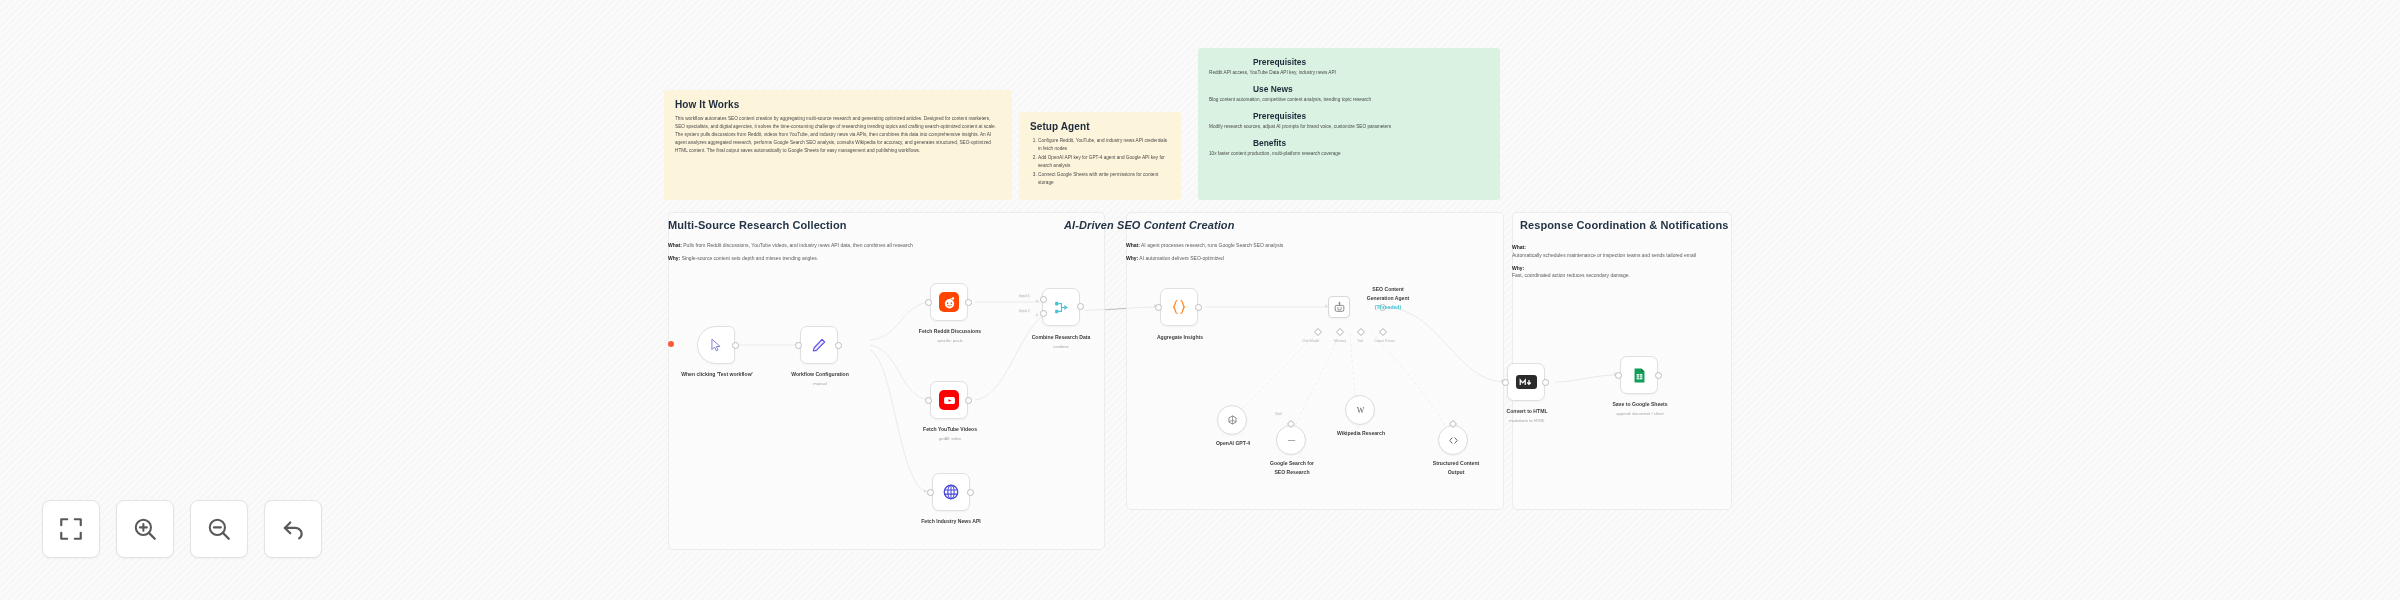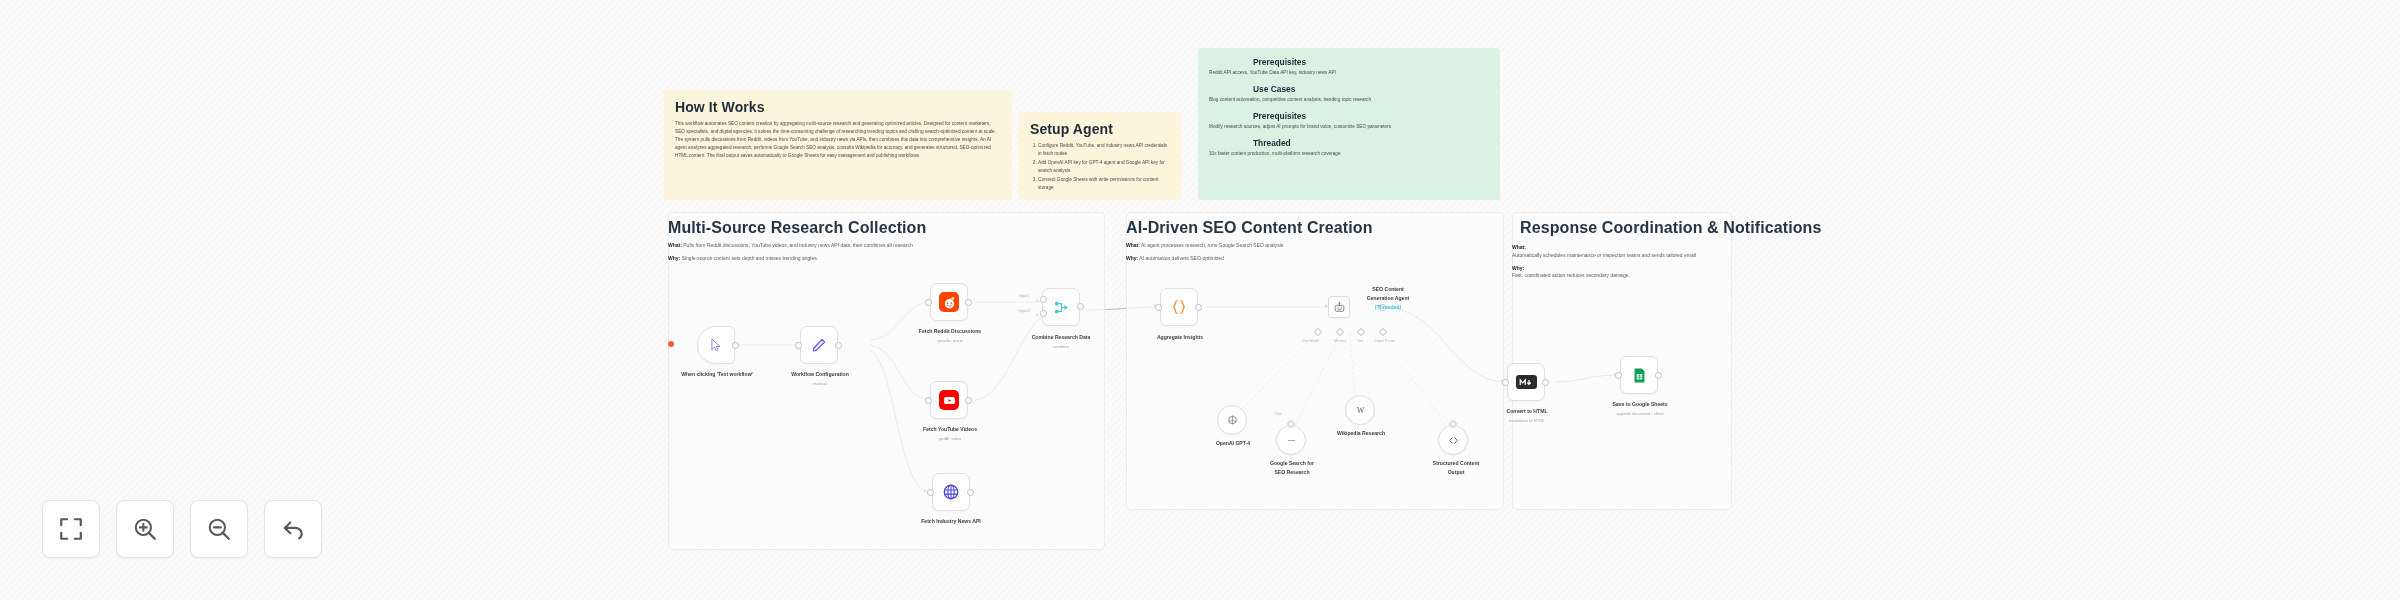--- a/index.html
+++ b/index.html
@@ -21,41 +21,41 @@
 
   
   .note {
     position: absolute;
     border-radius: 3px;
     padding: 9px 11px 11px 11px;
   }
   .note.cream { background: #fdf4dc; }
   .note.mint  { background: #d9f2e2; }
   .note h3 {
-    font-size: 14px; font-weight: bold; color: #1d2b3a;
+    font-size: 10px; font-weight: bold; color: #1d2b3a;
     margin-bottom: 5px; letter-spacing: .1px;
   }
   .note p, .note li {
     font-size: 4.7px; line-height: 1.72; color: #4a4a48;
   }
   .note ol { margin-left: 8px; }
   .note ol li { margin-bottom: 1px; }
   .note .sub { font-size: 8.4px; font-weight: bold; color: #1d2b3a; margin: 7px 0 2px; padding-left: 44px; }
   .note .sub:first-of-type { margin-top: 0; }
 
   
   .section {
     position: absolute;
     background: rgba(252,252,252,.72);
     border: 1px solid #ececed;
     border-radius: 5px;
   }
   .section-title {
     position: absolute;
-    font-size: 16px; font-weight: bold;
+    font-size: 11px; font-weight: bold;
     color: #253546; letter-spacing: .1px;
     white-space: nowrap;
   }
   .meta { position: absolute; width: 270px; }
   .meta .row { font-size: 5px; line-height: 1.55; color: #5c5c5c; margin-bottom: 5px; }
   .meta .row b { color: #222; }
   .meta .row.stack b { display: block; }
 
   
   .node {
@@ -192,45 +192,45 @@
     <ol>
       <li>Configure Reddit, YouTube, and industry news API credentials in fetch nodes</li>
       <li>Add OpenAI API key for GPT-4 agent and Google API key for search analysis</li>
       <li>Connect Google Sheets with write permissions for content storage</li>
     </ol>
   </div>
 
   <div class="note mint" style="left:1198px; top:48px; width:302px; height:152px;">
     <div class="sub">Prerequisites</div>
     <p>Reddit API access, YouTube Data API key, industry news API</p>
-    <div class="sub">Use Cases</div>
+    <div class="sub">Use News</div>
     <p>Blog content automation, competitive content analysis, trending topic research</p>
     <div class="sub">Prerequisites</div>
     <p>Modify research sources, adjust AI prompts for brand voice, customize SEO parameters</p>
-    <div class="sub">Threaded</div>
+    <div class="sub">Benefits</div>
     <p>10x faster content production, multi-platform research coverage</p>
   </div>
 
   <div class="section" style="left:668px; top:212px; width:437px; height:338px;"></div>
   <div class="section" style="left:1126px; top:212px; width:378px; height:298px;"></div>
   <div class="section" style="left:1512px; top:212px; width:220px; height:298px;"></div>
 
   <div class="section-title" style="left:668px; top:219px;">Multi-Source Research Collection</div>
   <div class="meta" style="left:668px; top:242px; width:420px;">
     <div class="row">
       <b>What:</b>
       <span>Pulls from Reddit discussions, YouTube videos, and industry news API data, then combines all research</span>
     </div>
     <div class="row">
       <b>Why:</b>
       <span>Single-source content sets depth and misses trending angles.</span>
     </div>
   </div>
 
-  <div class="section-title" style="left:1126px; top:219px;">AI-Driven SEO Content Creation</div>
+  <div class="section-title" style="left:1064px; top:219px;font-style:italic;">AI-Driven SEO Content Creation</div>
   <div class="meta" style="left:1126px; top:242px; width:330px;">
     <div class="row">
       <b>What:</b>
       <span>AI agent processes research, runs Google Search SEO analysis</span>
     </div>
     <div class="row">
       <b>Why:</b>
       <span>AI automation delivers SEO-optimized</span>
     </div>
   </div>

